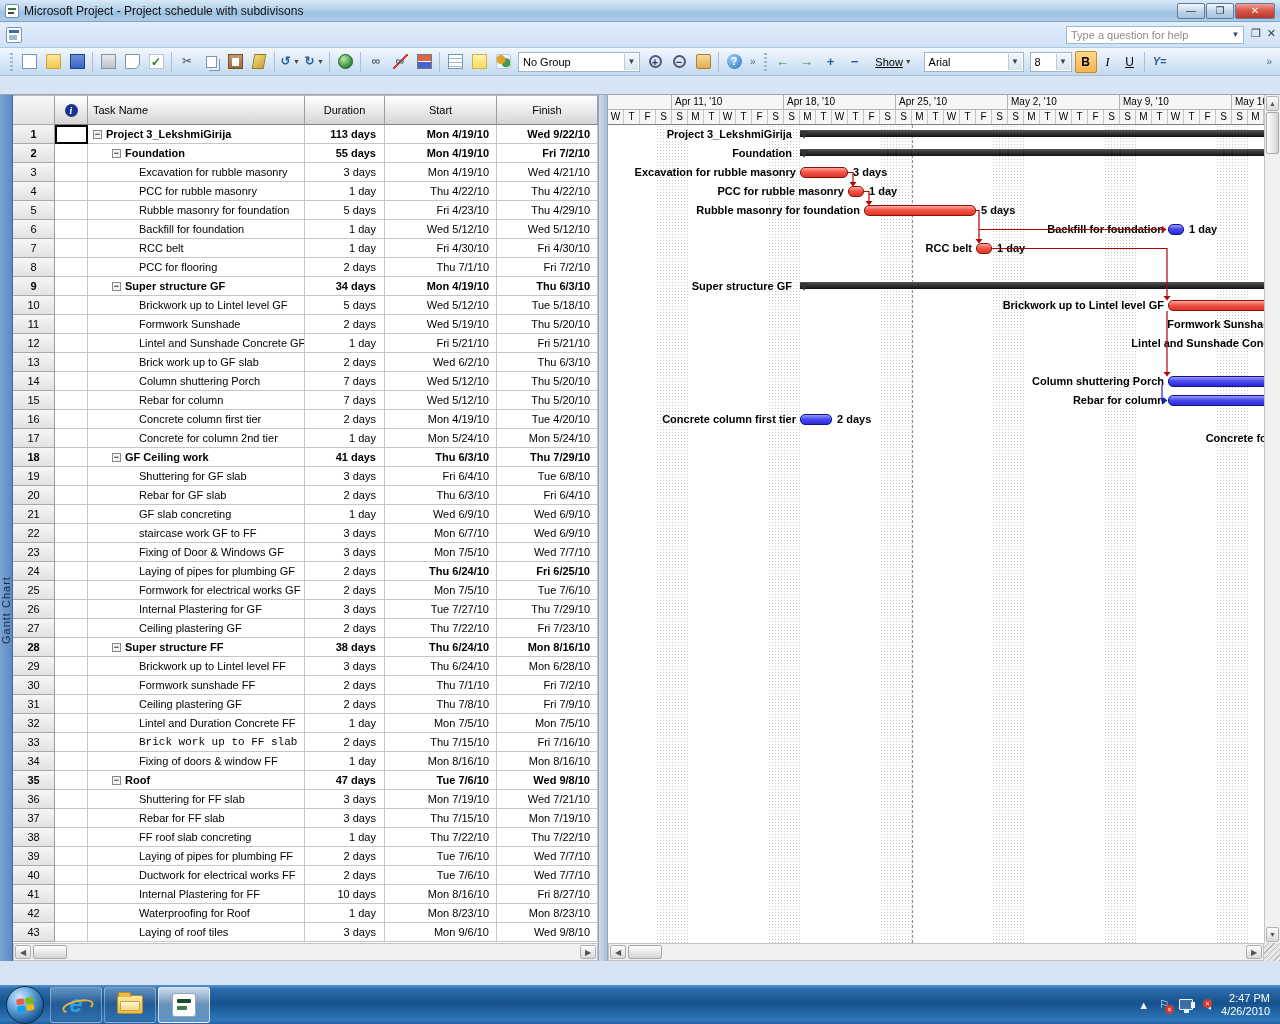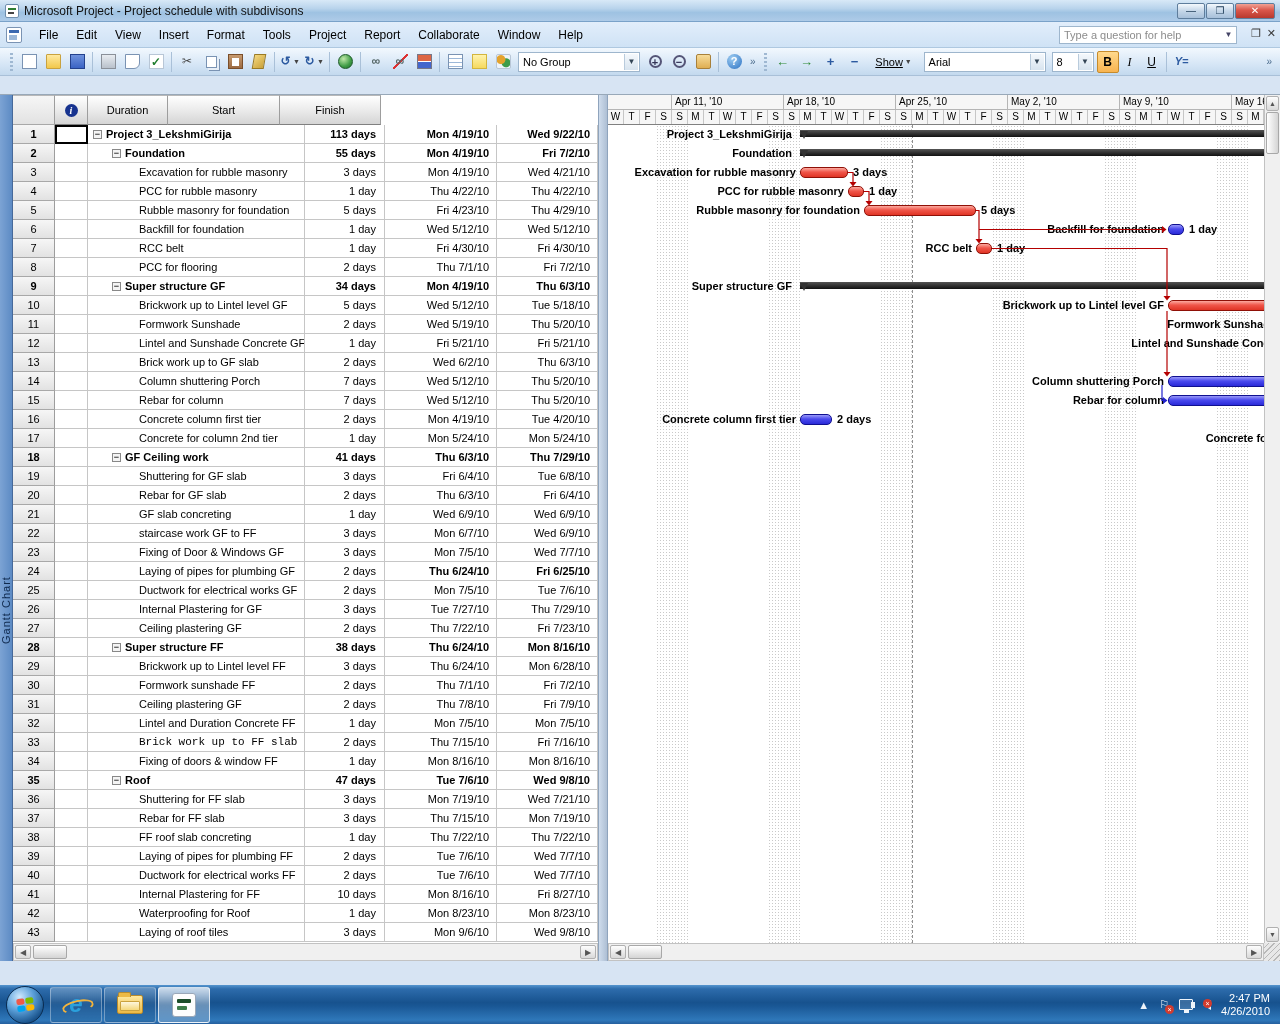--- a/index.html
+++ b/index.html
@@ -20,21 +20,21 @@
     font-size:10px; line-height:14px; text-align:center; border-radius:2px; margin-left:1px; }
   .wbtn.close { background:linear-gradient(180deg,#f2a294,#d9564a 45%,#b8392e); color:#fff; width:40px; }
 
   
   #menubar { position:absolute; left:0; top:22px; width:1280px; height:26px; background:linear-gradient(180deg,#e2eefb,#cfe2f5);
     border-bottom:1px solid #aec8e0; display:flex; align-items:center; padding-left:4px; }
   .menu-ico { width:16px; height:16px; margin:0 8px 0 2px; background:#fff; border:1px solid #7a93b3; border-radius:2px; position:relative; }
   .menu-ico:before { content:""; position:absolute; left:2px; top:2px; width:10px; height:3px; background:#3c69b0; }
   .menu-ico:after { content:""; position:absolute; left:2px; top:7px; width:8px; height:5px; background:#9db8d8; }
   .mitem { padding:4px 9px; font-size:12px; cursor:default; }
-  #helpbox { position:absolute; right:43px; top:4px; width:178px; height:18px; background:#fff; border:1px solid #9eb6cd;
+  #helpbox { position:absolute; right:36px; top:4px; width:178px; height:18px; background:#fff; border:1px solid #9eb6cd;
     font-size:11px; color:#8c8c8c; line-height:16px; padding-left:4px; }
   #helpbox .dd { position:absolute; right:1px; top:1px; width:13px; height:14px; color:#446; font-size:8px; text-align:center; line-height:14px; }
   #docbtns { position:absolute; right:4px; top:5px; display:flex; gap:6px; color:#3a3a3a; font-size:11px; }
 
   
   #toolbar { position:absolute; left:0; top:48px; width:1280px; height:28px;
     background:linear-gradient(180deg,#f2f8fe,#d6e6f6 60%,#c3d9ee); border-bottom:1px solid #a9c0d8;
     display:flex; align-items:center; padding-left:6px; }
   .grip { width:3px; height:18px; margin:0 4px; background:repeating-linear-gradient(180deg,#9fb8d2 0 2px,transparent 2px 4px); }
   .tbtn { width:22px; height:22px; margin:0 1px; border:1px solid transparent; border-radius:2px; display:flex; align-items:center; justify-content:center; position:relative; }
@@ -178,33 +178,20 @@
     <span class="ttl">Microsoft Project - Project schedule with subdivisons</span>
     <div id="winbtns">
       <span class="wbtn">—</span>
       <span class="wbtn">❐</span>
       <span class="wbtn close">✕</span>
     </div>
   </div>
 
   <div id="menubar">
     <span class="menu-ico"></span>
-    <span id="menuitems" style="display:flex">
-        <span class="mitem">File</span>
-        <span class="mitem">Edit</span>
-        <span class="mitem">View</span>
-        <span class="mitem">Insert</span>
-        <span class="mitem">Format</span>
-        <span class="mitem">Tools</span>
-        <span class="mitem">Project</span>
-        <span class="mitem">Report</span>
-        <span class="mitem">Collaborate</span>
-        <span class="mitem">Window</span>
-        <span class="mitem">Help</span>
-      </span>
     <div id="helpbox">
       <span>Type a question for help</span>
       <span class="dd">▼</span>
     </div>
     <div id="docbtns">
       <span>❐</span>
       <span>✕</span>
     </div>
   </div>
 
@@ -309,21 +296,21 @@
           <span class="ic k-plus">+</span>
         </span>
         <span class="tbtn">
           <span class="ic k-minus">−</span>
         </span>
       </span>
     <span class="tbtn" style="width:52px">
       <span style="text-decoration:underline">Show</span>
       <span class="ddarr">▼</span>
     </span>
-    <div class="combo" style="width:122px">
+    <div class="combo" style="width:100px">
       <span>Arial</span>
       <span class="ca">▼</span>
     </div>
     <div class="combo" style="width:42px">
       <span>8</span>
       <span class="ca">▼</span>
     </div>
     <span class="fmt-b on" style="font-weight:bold">B</span>
     <span class="fmt-b" style="font-style:italic;font-family:'Liberation Serif',serif">I</span>
     <span class="fmt-b" style="text-decoration:underline">U</span>
@@ -340,20 +327,21 @@
     <div id="viewbar">
       <span class="vtxt">Gantt Chart</span>
     </div>
 
     <div id="tablepane">
       <div class="thead">
         <div class="hcell c-num" style="height:30px"></div>
         <div class="hcell" style="width:33px">
             <span class="info-glyph">i</span>
           </div>
+        <div class="hcell left" style="width:217px">Task Name</div>
         <div class="hcell" style="width:80px">Duration</div>
         <div class="hcell" style="width:112px">Start</div>
         <div class="hcell" style="width:101px">Finish</div>
       </div>
       <div id="tbody">
           <div class="trow sum">
             <div class="tcell c-num">1</div>
             <div class="tcell c-info selcell"></div>
             <div class="tcell c-name" style="padding-left: 5px;"><span class="colbox">−</span>Project 3_LekshmiGirija</div>
             <div class="tcell c-dur">113 days</div>
@@ -540,21 +528,21 @@
             <div class="tcell c-num">24</div>
             <div class="tcell c-info"></div>
             <div class="tcell c-name" style="padding-left: 51px;">Laying of pipes for plumbing GF</div>
             <div class="tcell c-dur">2 days</div>
             <div class="tcell c-start">Thu 6/24/10</div>
             <div class="tcell c-fin">Fri 6/25/10</div>
           </div>
           <div class="trow">
             <div class="tcell c-num">25</div>
             <div class="tcell c-info"></div>
-            <div class="tcell c-name" style="padding-left: 51px;">Ductwork for electrical works GF</div>
+            <div class="tcell c-name" style="padding-left: 51px;">Formwork for electrical works GF</div>
             <div class="tcell c-dur">2 days</div>
             <div class="tcell c-start">Mon 7/5/10</div>
             <div class="tcell c-fin">Tue 7/6/10</div>
           </div>
           <div class="trow">
             <div class="tcell c-num">26</div>
             <div class="tcell c-info"></div>
             <div class="tcell c-name" style="padding-left: 51px;">Internal Plastering for GF</div>
             <div class="tcell c-dur">3 days</div>
             <div class="tcell c-start">Tue 7/27/10</div>

